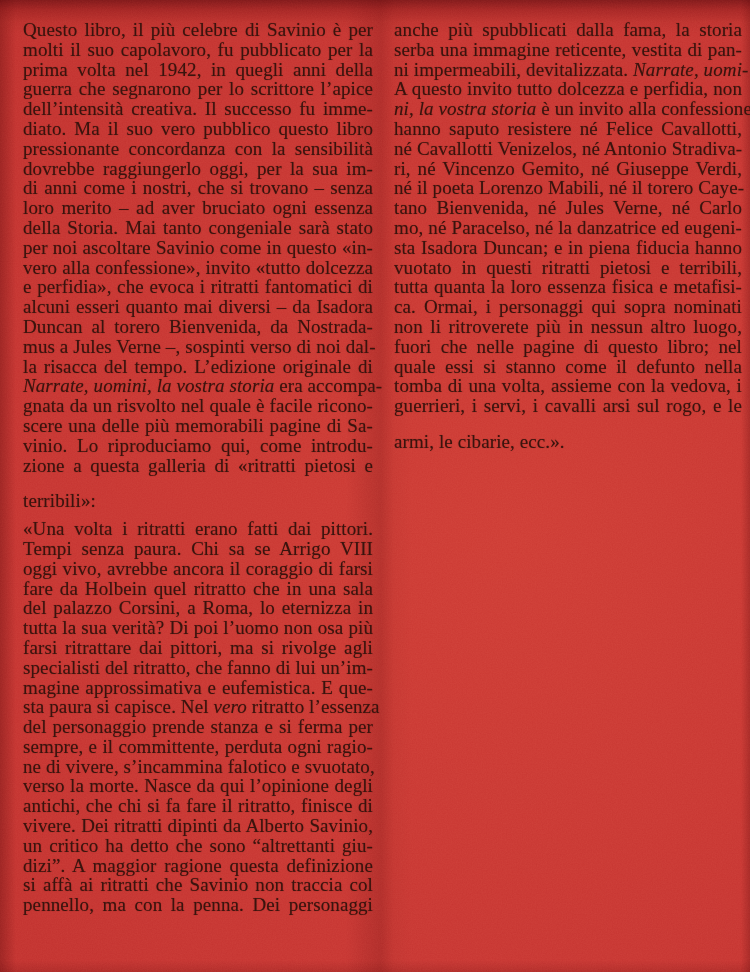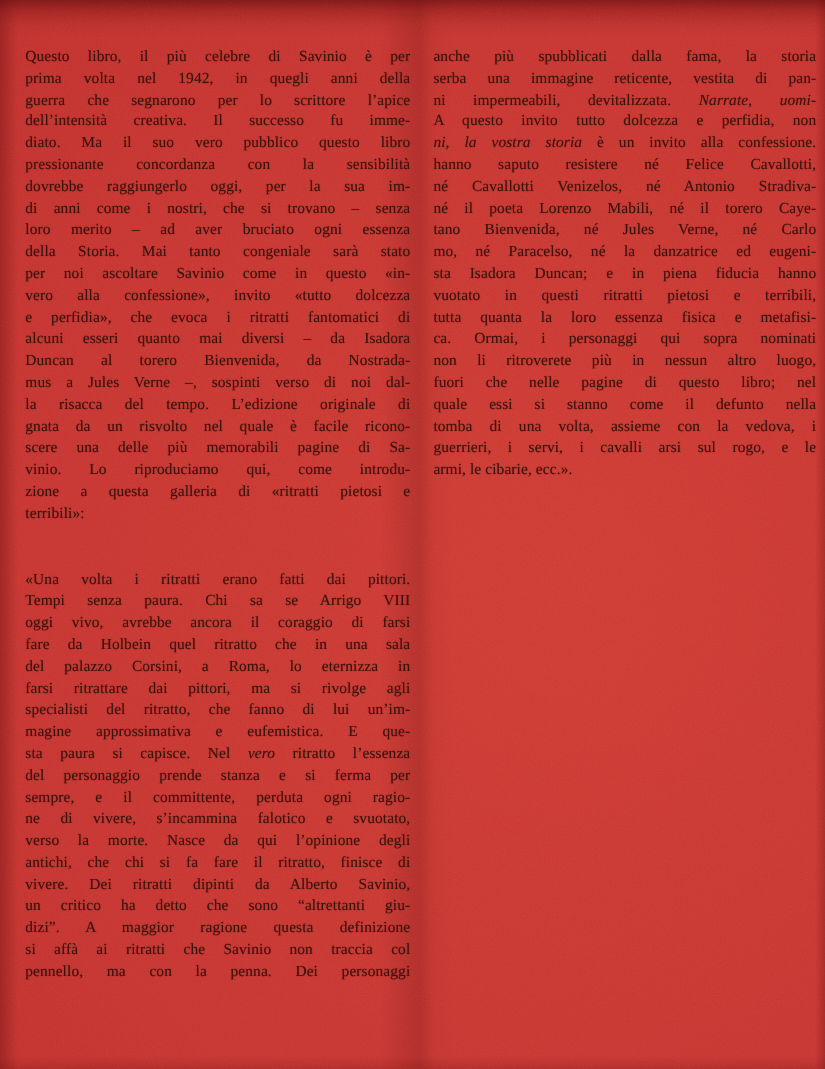--- a/index.html
+++ b/index.html
@@ -16,79 +16,82 @@
       linear-gradient(270deg, rgba(90,10,12,.30) 0px, rgba(90,10,12,0) 9px),
       linear-gradient(0deg, rgba(90,10,12,.20) 0px, rgba(90,10,12,0) 12px),
       linear-gradient(90deg, rgba(0,0,0,0) 346px, rgba(105,14,16,.15) 366px, rgba(92,10,12,.22) 381px, rgba(135,32,27,.08) 394px, rgba(0,0,0,0) 412px),
       radial-gradient(130% 110% at 68% 55%, #cd3b34 0%, #c53431 48%, #bb2d2b 88%, #b12826 100%);
   }
   .grain {
     position: absolute; left: 0; top: 0;
     mix-blend-mode: soft-light; opacity: .5; pointer-events: none;
   }
   .col {
-    position: absolute; top: 42px;
-    font-size: 14px; color: #39140e;
+    position: absolute; top: 20px;
+    font-size: 19px; color: #39140e;
   }
   .col-left  { left: 23px;  width: 350px; }
   .col-right { left: 394px; width: 348px; }
   .para { margin: 0; }
-  .para + .para { margin-top: 40px; }
+  .para + .para { margin-top: 8px; }
   .line {
     height: 19.8px; line-height: 19.8px; white-space: nowrap;
     text-align: justify; text-align-last: justify;
     letter-spacing: .1px;
     text-shadow: 0 0 1px rgba(76,22,15,.55);
   }
-  .line.end { text-align-last: left; }
+  .line.end { text-align-last: left; margin-top: 16px; }
   .line em { }
 </style>
 </head>
 <body>
 
 <div class="page">
   <svg class="grain" width="750" height="972" xmlns="http://www.w3.org/2000/svg" aria-hidden="true">
     <filter id="grain-f" x="0" y="0" width="100%" height="100%">
       <feTurbulence type="fractalNoise" baseFrequency="0.8" numOctaves="2" seed="7" stitchTiles="stitch"></feTurbulence>
       <feColorMatrix type="matrix" values="0 0 0 0 1  0 0 0 0 0.62  0 0 0 0 0.52  0 0 0 0.55 0"></feColorMatrix>
     </filter>
     <rect width="750" height="972" filter="url(#grain-f)"></rect>
   </svg>
 
   <div class="col col-left">
       <div class="para">
         <div class="line">Questo libro, il più celebre di Savinio è per</div>
+        <div class="line">molti il suo capolavoro, fu pubblicato per la</div>
         <div class="line">prima volta nel 1942, in quegli anni della</div>
         <div class="line">guerra che segnarono per lo scrittore l’apice</div>
         <div class="line">dell’intensità creativa. Il successo fu imme-</div>
         <div class="line">diato. Ma il suo vero pubblico questo libro</div>
         <div class="line">pressionante concordanza con la sensibilità</div>
         <div class="line">dovrebbe raggiungerlo oggi, per la sua im-</div>
         <div class="line">di anni come i nostri, che si trovano – senza</div>
         <div class="line">loro merito – ad aver bruciato ogni essenza</div>
         <div class="line">della Storia. Mai tanto congeniale sarà stato</div>
         <div class="line">per noi ascoltare Savinio come in questo «in-</div>
         <div class="line">vero alla confessione», invito «tutto dolcezza</div>
         <div class="line">e perfidia», che evoca i ritratti fantomatici di</div>
         <div class="line">alcuni esseri quanto mai diversi – da Isadora</div>
         <div class="line">Duncan al torero Bienvenida, da Nostrada-</div>
         <div class="line">mus a Jules Verne –, sospinti verso di noi dal-</div>
         <div class="line">la risacca del tempo. L’edizione originale di</div>
+        <div class="line"><em>Narrate, uomini, la vostra storia</em><span> era accompa-</span></div>
         <div class="line">gnata da un risvolto nel quale è facile ricono-</div>
         <div class="line">scere una delle più memorabili pagine di Sa-</div>
         <div class="line">vinio. Lo riproduciamo qui, come introdu-</div>
         <div class="line">zione a questa galleria di «ritratti pietosi e</div>
         <div class="line end"><span>terribili»:</span></div>
       </div>
       <div class="para">
         <div class="line">«Una volta i ritratti erano fatti dai pittori.</div>
         <div class="line">Tempi senza paura. Chi sa se Arrigo VIII</div>
         <div class="line">oggi vivo, avrebbe ancora il coraggio di farsi</div>
         <div class="line">fare da Holbein quel ritratto che in una sala</div>
         <div class="line">del palazzo Corsini, a Roma, lo eternizza in</div>
+        <div class="line">tutta la sua verità? Di poi l’uomo non osa più</div>
         <div class="line">farsi ritrattare dai pittori, ma si rivolge agli</div>
         <div class="line">specialisti del ritratto, che fanno di lui un’im-</div>
         <div class="line">magine approssimativa e eufemistica. E que-</div>
         <div class="line"><span>sta paura si capisce. Nel </span><em>vero</em><span> ritratto l’essenza</span></div>
         <div class="line">del personaggio prende stanza e si ferma per</div>
         <div class="line">sempre, e il committente, perduta ogni ragio-</div>
         <div class="line">ne di vivere, s’incammina falotico e svuotato,</div>
         <div class="line">verso la morte. Nasce da qui l’opinione degli</div>
         <div class="line">antichi, che chi si fa fare il ritratto, finisce di</div>
         <div class="line">vivere. Dei ritratti dipinti da Alberto Savinio,</div>
@@ -100,20 +103,21 @@
     </div>
   <div class="col col-right">
       <div class="para">
         <div class="line">anche più spubblicati dalla fama, la storia</div>
         <div class="line">serba una immagine reticente, vestita di pan-</div>
         <div class="line"><span>ni impermeabili, devitalizzata. </span><em>Narrate, uomi-</em></div>
         <div class="line">A questo invito tutto dolcezza e perfidia, non</div>
         <div class="line"><em>ni, la vostra storia</em><span> è un invito alla confessione.</span></div>
         <div class="line">hanno saputo resistere né Felice Cavallotti,</div>
         <div class="line">né Cavallotti Venizelos, né Antonio Stradiva-</div>
+        <div class="line">ri, né Vincenzo Gemito, né Giuseppe Verdi,</div>
         <div class="line">né il poeta Lorenzo Mabili, né il torero Caye-</div>
         <div class="line">tano Bienvenida, né Jules Verne, né Carlo</div>
         <div class="line">mo, né Paracelso, né la danzatrice ed eugeni-</div>
         <div class="line">sta Isadora Duncan; e in piena fiducia hanno</div>
         <div class="line">vuotato in questi ritratti pietosi e terribili,</div>
         <div class="line">tutta quanta la loro essenza fisica e metafisi-</div>
         <div class="line">ca. Ormai, i personaggi qui sopra nominati</div>
         <div class="line">non li ritroverete più in nessun altro luogo,</div>
         <div class="line">fuori che nelle pagine di questo libro; nel</div>
         <div class="line">quale essi si stanno come il defunto nella</div>

